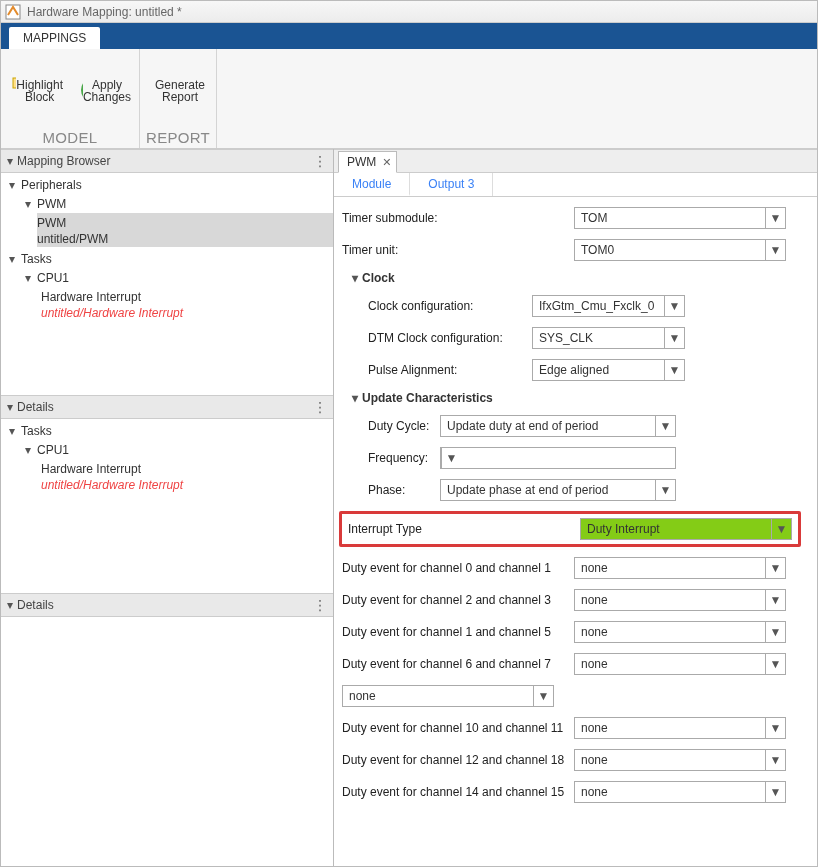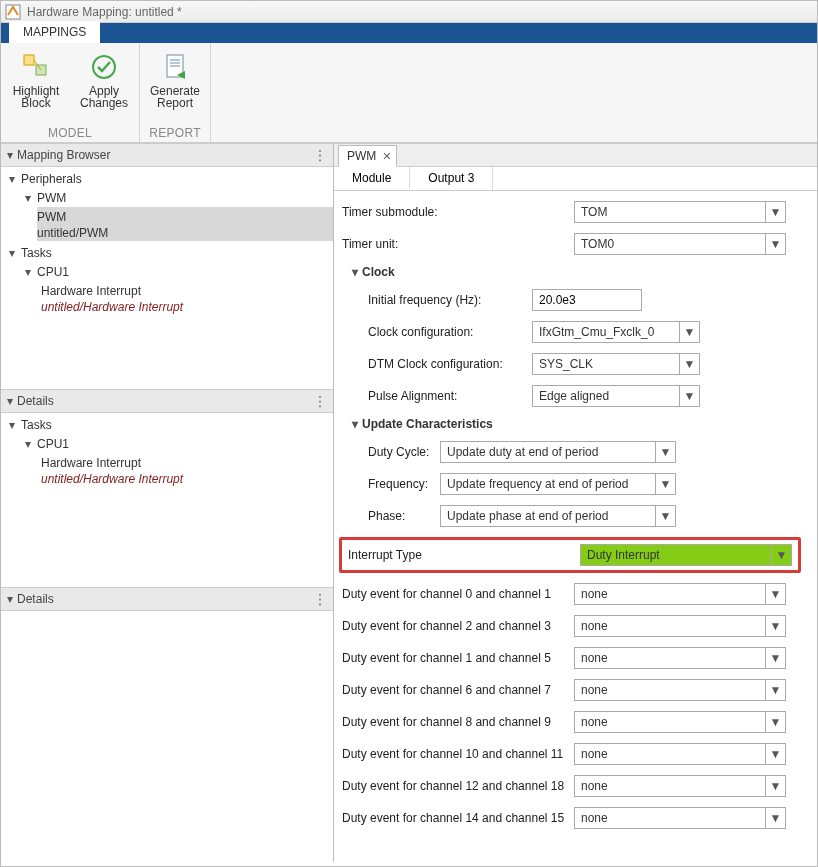--- a/index.html
+++ b/index.html
@@ -17,21 +17,21 @@
   .titlebar {
     display: flex; align-items: center;
     height: 22px;
     padding: 0 4px;
     background: linear-gradient(#f7f7f7,#ececec);
     border-bottom: 1px solid #ccc;
     color: #666;
   }
   .titlebar svg { margin-right: 6px; }
   .ribbon-tabs {
-    height: 20px;
+    height: 26px;
     background: #1a5493;
     display: flex;
     align-items: flex-end;
     padding-left: 8px;
   }
   .ribbon-tab {
     background: #fff;
     color: #333;
     padding: 4px 14px 4px;
     font-size: 12px;
@@ -45,27 +45,27 @@
   }
   .tool-group {
     display: flex;
     flex-direction: column;
     align-items: center;
     border-right: 1px solid #d4d4d4;
     padding: 4px 6px 2px;
   }
   .tool-row { display: flex; gap: 10px; flex: 1; }
   .tool-btn {
-    display: flex; flex-direction: column; align-items: center;
+    display: flex; flex-direction: row; align-items: center;
     width: 58px; padding: 4px 2px;
     cursor: default;
   }
   .tool-btn .lbl { text-align: center; line-height: 12px; margin-top: 2px; color: #333;}
   .group-caption {
-    font-size: 12px; color: #888; text-align: right; margin-top: 2px;
+    font-size: 15px; color: #888; text-align: right; margin-top: 2px;
     letter-spacing: .3px;
   }
   .main {
     display: flex;
     height: calc(867px - 22px - 26px - 100px);
   }
   .left-pane {
     width: 338px;
     display: flex; flex-direction: column;
     border-right: 1px solid #bbb;
@@ -87,21 +87,21 @@
   .tree {
     flex: 1 1 auto;
     overflow: auto;
     padding: 2px 0;
   }
   .tree ul { list-style: none; margin: 0; padding: 0 0 0 16px; }
   .tree > ul { padding-left: 4px; }
   .tree li { padding: 1px 0; }
   .node { display: flex; align-items: baseline; padding: 2px 4px; }
   .node .tw { width: 12px; display: inline-block; color: #555; }
-  .node .path { color: #7f1d1d; font-style: italic; padding-left: 12px; }
+  .node .path { color: #ef4444; font-style: italic; padding-left: 12px; }
   .sel { background: #d8d8d8; }
   .sel-block { background: #d8d8d8; padding: 2px 4px 0; }
   .details-empty { flex: 1 1 auto; }
   .left-section { display:flex; flex-direction:column; }
   #mapbrowser { height: 246px; }
   #details1 { height: 198px; }
   #details2 { flex:1; }
 
   .right-pane {
     flex: 1;
@@ -127,21 +127,21 @@
   }
   .doc-tab .x { margin-left: 6px; color: #666; font-size: 11px;}
   .inner-tabs {
     height: 24px;
     display: flex;
     border-bottom: 1px solid #ccc;
   }
   .inner-tab {
     padding: 4px 18px;
     border-right: 1px solid #ddd;
-    color: #000000;
+    color: #3b82f6;
   }
   .inner-tab.active {
     background: #fff;
     border-bottom: 2px solid #fff;
     position: relative;
   }
   .form {
     padding: 10px 8px 0 8px;
     overflow: auto;
   }
@@ -157,21 +157,21 @@
     background: #fff;
     height: 22px;
     display: flex; align-items: center;
     font-family: inherit; font-size: 12px;
   }
   .textin { padding: 0 6px; width: 110px; }
   .sel-combo {
     display: flex; align-items: center;
     width: 212px;
   }
-  .sel-combo.narrow2 { width:168px;}
+  .sel-combo.narrow2 { width:153px;}
   .sel-combo .val { flex:1; padding:0 6px; overflow:hidden; white-space:nowrap; }
   .sel-combo .arr {
     width: 20px; height: 100%;
     border-left: 1px solid #aaa;
     display:flex; align-items:center; justify-content:center;
     color:#555;
   }
   .section-title {
     display:flex; align-items:center;
     margin: 4px 0 10px 0;
@@ -383,24 +383,20 @@
         </div>
       </div>
 
       <div class="section-title" style="padding-left:10px;">
         <span class="tw">▾</span>
         <span>Clock</span>
       </div>
 
       <div class="indent1">
         <div class="row narrowlab">
-          <div class="lab">Initial frequency (Hz):</div>
-          <input class="textin" value="20.0e3" style="">
-        </div>
-        <div class="row narrowlab">
           <div class="lab">Clock configuration:</div>
           <div class="sel-combo narrow2">
             <span class="val">IfxGtm_Cmu_Fxclk_0</span>
             <span class="arr">▼</span>
           </div>
         </div>
         <div class="row narrowlab">
           <div class="lab">DTM Clock configuration:</div>
           <div class="sel-combo narrow2">
             <span class="val">SYS_CLK</span>
@@ -425,21 +421,20 @@
         <div class="row shortlab">
           <div class="lab">Duty Cycle:</div>
           <div class="sel-combo wide-combo">
             <span class="val">Update duty at end of period</span>
             <span class="arr">▼</span>
           </div>
         </div>
         <div class="row shortlab">
           <div class="lab">Frequency:</div>
           <div class="sel-combo wide-combo">
-            <span class="val">Update frequency at end of period</span>
             <span class="arr">▼</span>
           </div>
         </div>
         <div class="row shortlab">
           <div class="lab">Phase:</div>
           <div class="sel-combo wide-combo">
             <span class="val">Update phase at end of period</span>
             <span class="arr">▼</span>
           </div>
         </div>
@@ -478,21 +473,20 @@
             </div>
           </div>
           <div class="row">
             <div class="lab">Duty event for channel 6 and channel 7</div>
             <div class="sel-combo">
               <span class="val">none</span>
               <span class="arr">▼</span>
             </div>
           </div>
           <div class="row">
-            <div class="lab">Duty event for channel 8 and channel 9</div>
             <div class="sel-combo">
               <span class="val">none</span>
               <span class="arr">▼</span>
             </div>
           </div>
           <div class="row">
             <div class="lab">Duty event for channel 10 and channel 11</div>
             <div class="sel-combo">
               <span class="val">none</span>
               <span class="arr">▼</span>

